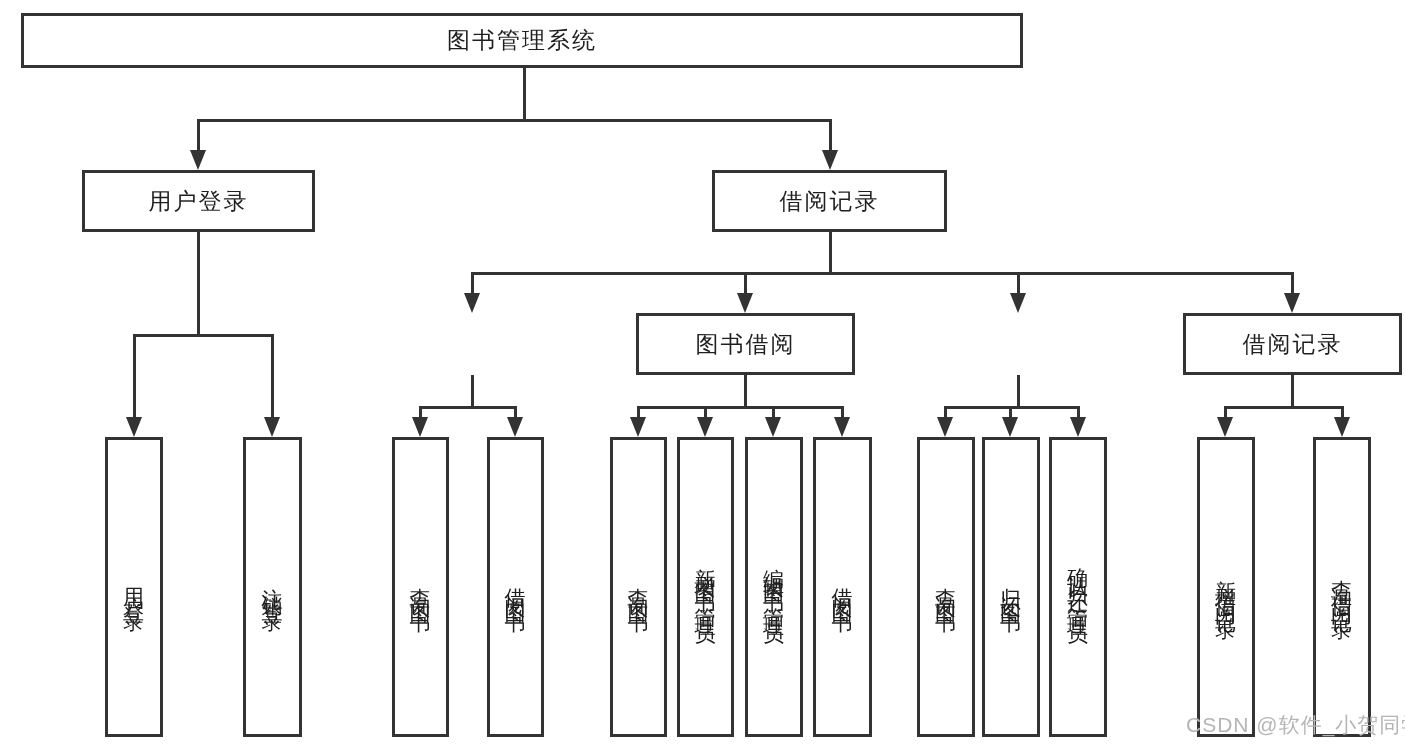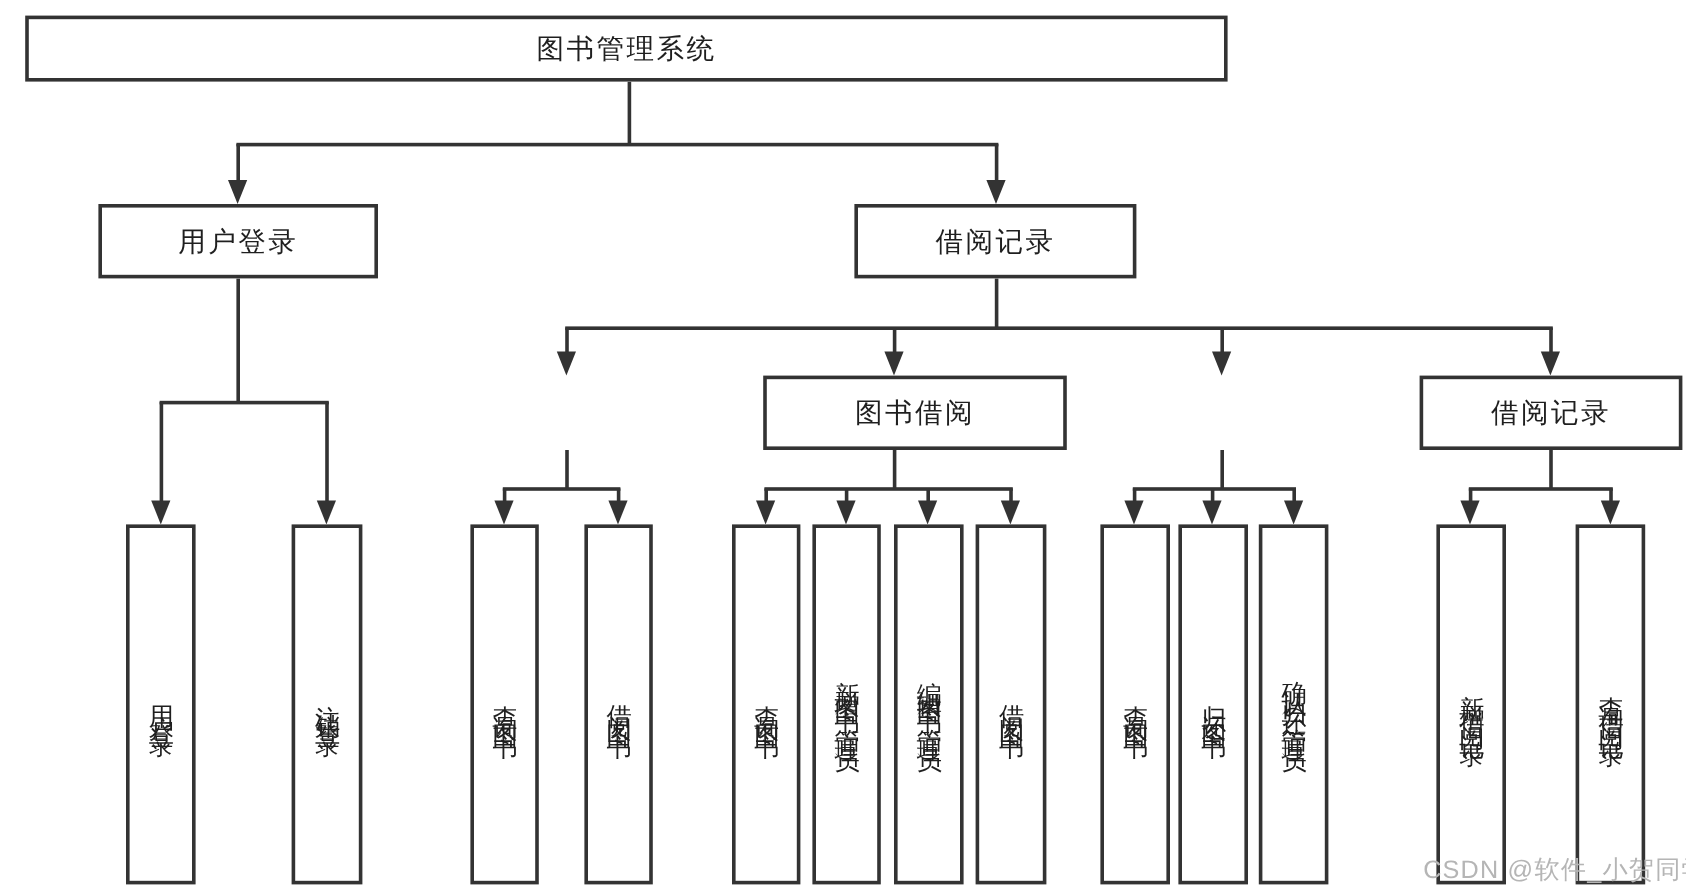--- a/index.html
+++ b/index.html
@@ -125,21 +125,21 @@
       <div class="arrow" style="left: 1070px; top: 417px;"></div>
       <div class="arrow" style="left: 1217px; top: 417px;"></div>
       <div class="arrow" style="left: 1334px; top: 417px;"></div>
     </div>
 
   <div class="node" style="left:21px; top:13px; width:1002px; height:55px;">图书管理系统</div>
 
   <div class="node" style="left:82px; top:170px; width:233px; height:62px;">用户登录</div>
   <div class="node" style="left:712px; top:170px; width:235px; height:62px;">借阅记录</div>
 
-  <div class="node" style="left:636px; top:313px; width:253px; height:62px;">图书借阅</div>
+  <div class="node" style="left:636px; top:313px; width:219px; height:62px;">图书借阅</div>
   <div class="node" style="left:1183px; top:313px; width:219px; height:62px;">借阅记录</div>
 
   <div class="leaf" style="left:105px; width:58px;">用户登录</div>
   <div class="leaf" style="left:243px; width:59px;">注销登录</div>
   <div class="leaf" style="left:392px; width:57px;">查询图书</div>
   <div class="leaf" style="left:487px; width:57px;">借阅图书</div>
   <div class="leaf" style="left:610px; width:57px;">查询图书</div>
   <div class="leaf" style="left:677px; width:57px;">新增图书（管理员）</div>
   <div class="leaf" style="left:745px; width:58px;">编辑图书（管理员）</div>
   <div class="leaf" style="left:813px; width:59px;">借阅图书</div>

